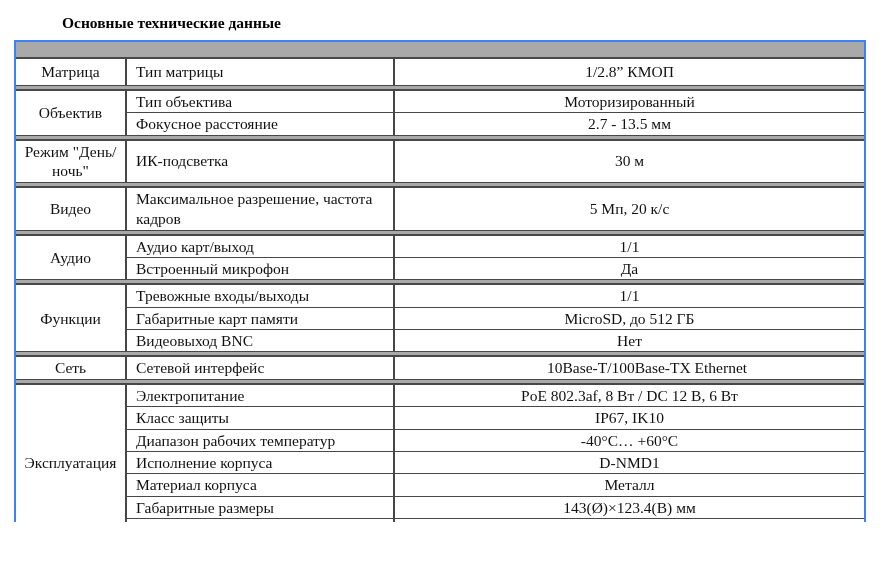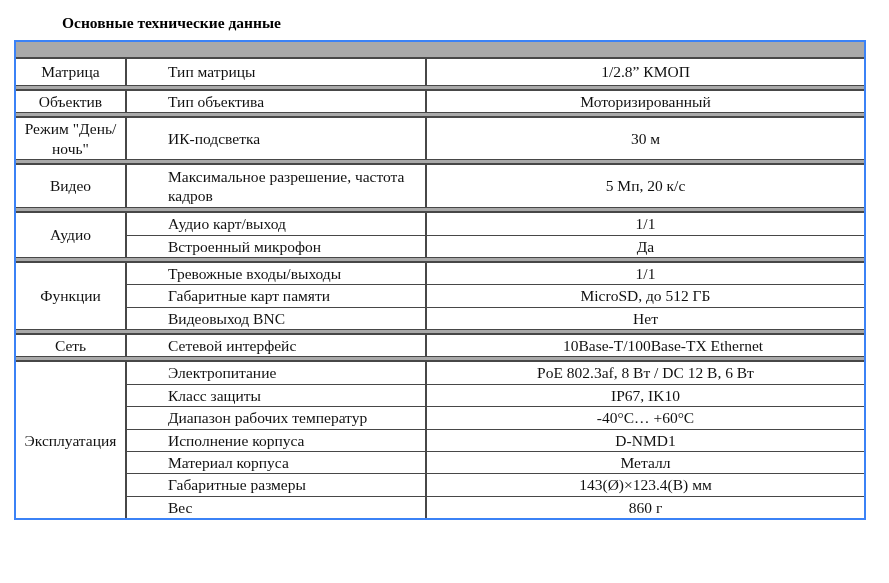--- a/index.html
+++ b/index.html
@@ -58,21 +58,20 @@
   .row { display: flex; align-items: stretch; flex: 1 1 auto; }
   .row + .row { border-top: 1.5px solid #474747; }
   .param-cell {
     width: 268px;
     flex: 0 0 268px;
     border-right: 2px solid #474747;
     display: flex;
     align-items: center;
     text-align: left;
     padding: 1px 6px 1px 9px;
-    margin-left: 32px;
   }
   .value-cell {
     flex: 1 1 auto;
     display: flex;
     align-items: center;
     justify-content: center;
     text-align: center;
     padding: 1px 4px;
   }
   .row { min-height: 20px; }
@@ -104,20 +103,24 @@
 
     <div class="sep-bar"></div>
 
     <div class="section section-lens">
       <div class="cat-cell">Объектив</div>
       <div class="rows">
         <div class="row">
           <div class="param-cell">Тип объектива</div>
           <div class="value-cell">Моторизированный</div>
         </div>
+        <div class="row">
+          <div class="param-cell">Фокусное расстояние</div>
+          <div class="value-cell">2.7 - 13.5 мм</div>
+        </div>
       </div>
     </div>
 
     <div class="sep-bar"></div>
 
     <div class="section section-day-night">
       <div class="cat-cell">Режим "День/ночь"</div>
       <div class="rows">
         <div class="row">
           <div class="param-cell">ИК-подсветка</div>

